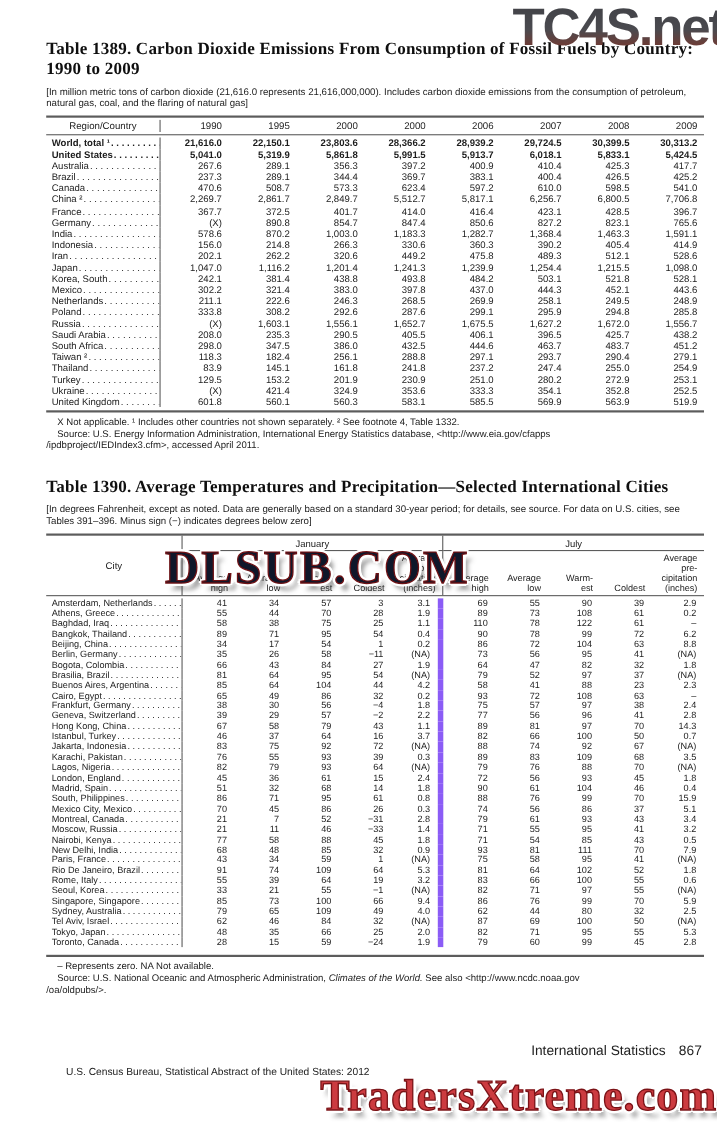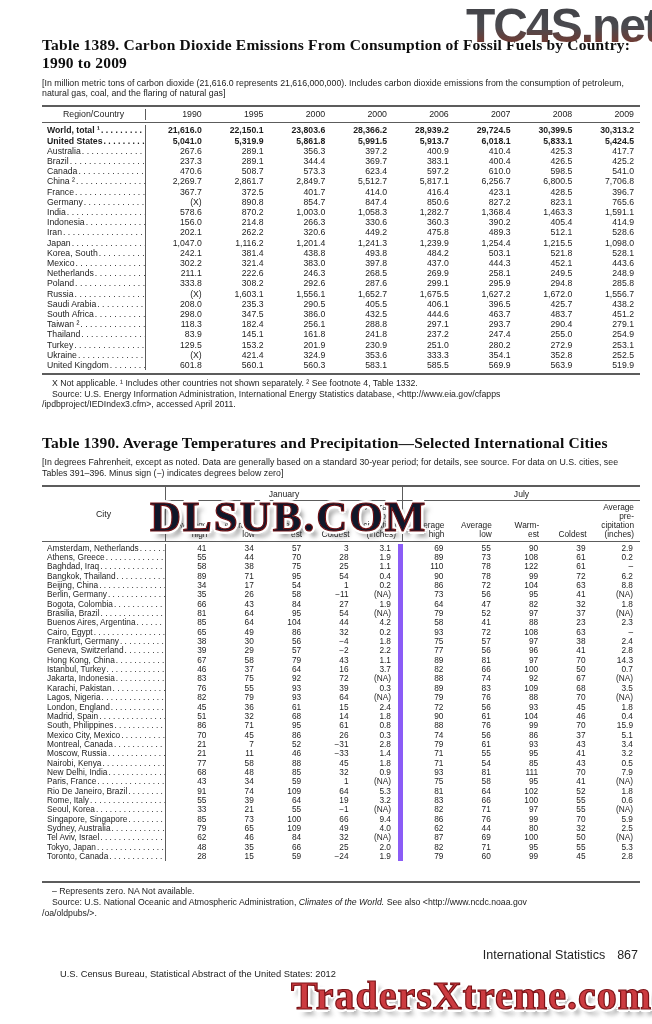--- a/index.html
+++ b/index.html
@@ -40,21 +40,21 @@
   
   #t1390-head{display:grid;grid-template-columns:124px repeat(10,1fr);border-bottom:1px solid #5c5c5c;}
   .h-city{grid-column:1;grid-row:1/3;display:flex;align-items:center;justify-content:center;
     border-right:1px solid #5c5c5c;font-size:8.8px;}
   .h-group{grid-row:1;text-align:center;font-size:8.6px;padding:2px 0 1px;border-bottom:1px solid #5c5c5c;}
   .h-jan{grid-column:2/7;border-right:1px solid #5c5c5c;}
   .h-july{grid-column:7/12;}
   .h-sub{grid-row:2;display:flex;flex-direction:column;justify-content:flex-end;align-items:flex-end;
     text-align:right;font-size:8.3px;line-height:1.07;padding:2px 6px 2px 0;white-space:pre-line;}
   .h-sub.gdiv{border-right:1px solid #5c5c5c;}
-  #t1390-body{padding:2px 0 20px;}
+  #t1390-body{padding:2px 0 7px;}
   #t1390-body .t2row{display:grid;grid-template-columns:124px repeat(10,1fr);
     font-size:8.3px;line-height:9.35px;}
   #t1390-body .td.num{padding-right:7px;}
   #t1390-body .c5{border-right:5px solid #8b5cf6;}
 
   
   .footnotes{font-size:8.7px;line-height:1.22;margin-top:3px;}
   .footnotes p{margin:0;}
   .fn-indent{text-indent:10px;}
   .em{font-style:italic;}
@@ -229,21 +229,21 @@
           <div class="td num c8">765.6</div>
         </div>
         <div class="tr">
           <div class="td c0">
             <span class="lname">India</span>
             <span class="dots"></span>
           </div>
           <div class="td num c1">578.6</div>
           <div class="td num c2">870.2</div>
           <div class="td num c3">1,003.0</div>
-          <div class="td num c4">1,058.3</div>
+          <div class="td num c4">1,183.3</div>
           <div class="td num c5">1,282.7</div>
           <div class="td num c6">1,368.4</div>
           <div class="td num c7">1,463.3</div>
           <div class="td num c8">1,591.1</div>
         </div>
         <div class="tr">
           <div class="td c0">
             <span class="lname">Indonesia</span>
             <span class="dots"></span>
           </div>

